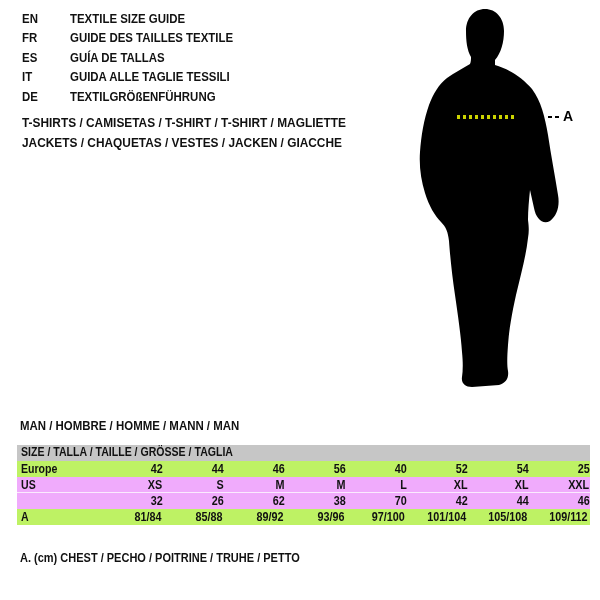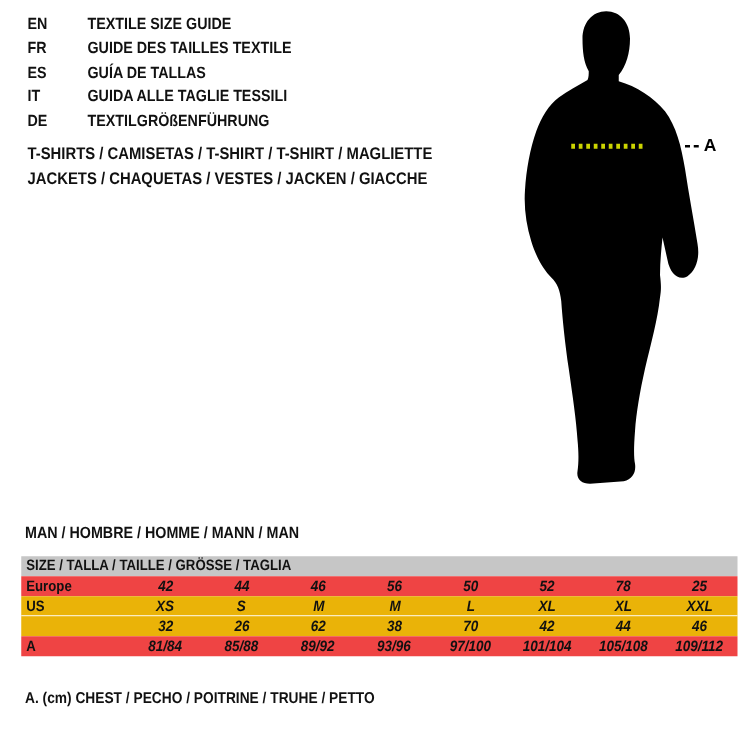--- a/index.html
+++ b/index.html
@@ -26,23 +26,23 @@
   .measure-label { position:absolute; left:563px; top:108px; font-weight:bold; font-size:14px; color:#000; }
 
   
   .section-title { position:absolute; top:418px; left:20px; font-weight:bold; font-size:13px; }
 
   
   .size-table { position:absolute; left:17px; top:445px; width:573px; font-size:12px; font-weight:bold; }
   .t-row { display:grid; grid-template-columns:85px repeat(8, 1fr); height:16px; align-items:center; }
   .t-header { display:flex; align-items:flex-start; height:16px; background:#c6c6c6; padding-left:4px; }
   .t-row .t-label { text-align:left; padding-left:4px; }
-  .t-row .t-cell { text-align:center;font-style:italic; }
-  .row-white { background:#ef4444; }
-  .row-gray  { background:#eab308; }
+  .t-row .t-cell { text-align:right; }
+  .row-white { background:#bef264; }
+  .row-gray  { background:#f0abfc; }
   .row-gap   { border-bottom:1px solid rgba(255,255,255,0.75); }
 
   
   .footnote { position:absolute; top:551px; left:20px; font-weight:bold; font-size:12.5px; }
 </style>
 </head>
 <body>
 
 <div class="canvas">
 
@@ -122,23 +122,23 @@
     <div class="t-header">
         <span class="cond">SIZE / TALLA / TAILLE / GRÖSSE / TAGLIA</span>
       </div>
 
     <div class="t-row row-white">
       <span class="t-label"><span class="cond">Europe</span></span>
       <span class="t-cell"><span class="condc">42</span></span>
       <span class="t-cell"><span class="condc">44</span></span>
       <span class="t-cell"><span class="condc">46</span></span>
       <span class="t-cell"><span class="condc">56</span></span>
-      <span class="t-cell"><span class="condc">50</span></span>
+      <span class="t-cell"><span class="condc">40</span></span>
       <span class="t-cell"><span class="condc">52</span></span>
-      <span class="t-cell"><span class="condc">78</span></span>
+      <span class="t-cell"><span class="condc">54</span></span>
       <span class="t-cell"><span class="condc">25</span></span>
     </div>
 
     <div class="t-row row-gray row-gap">
       <span class="t-label"><span class="cond">US</span></span>
       <span class="t-cell"><span class="condc">XS</span></span>
       <span class="t-cell"><span class="condc">S</span></span>
       <span class="t-cell"><span class="condc">M</span></span>
       <span class="t-cell"><span class="condc">M</span></span>
       <span class="t-cell"><span class="condc">L</span></span>

